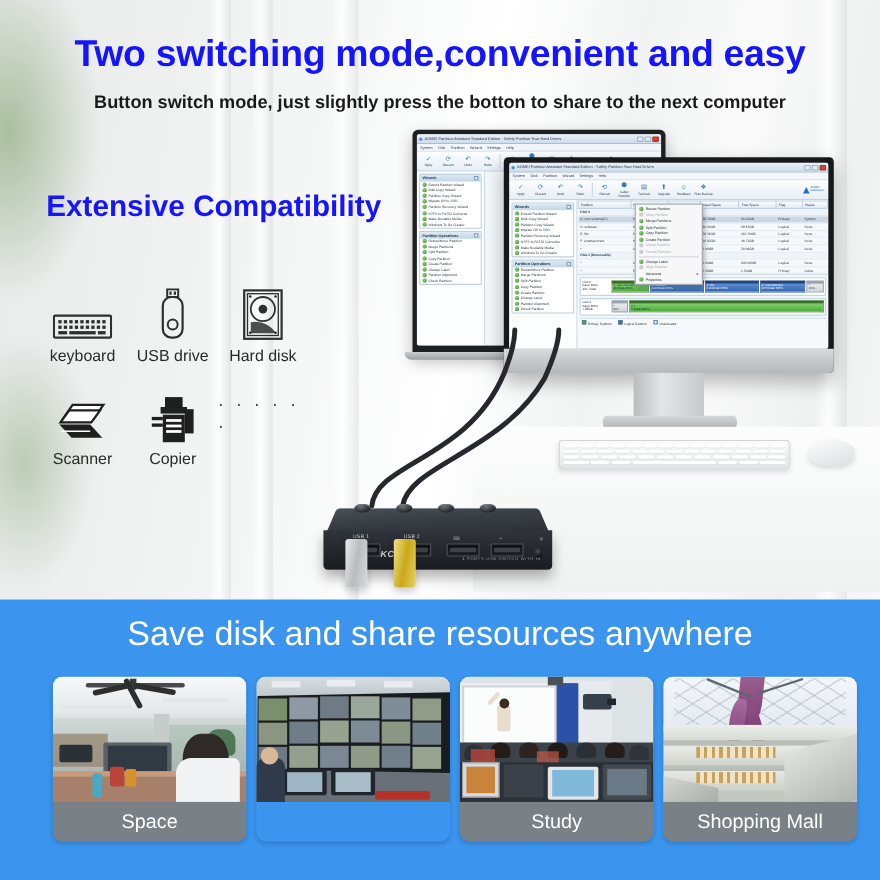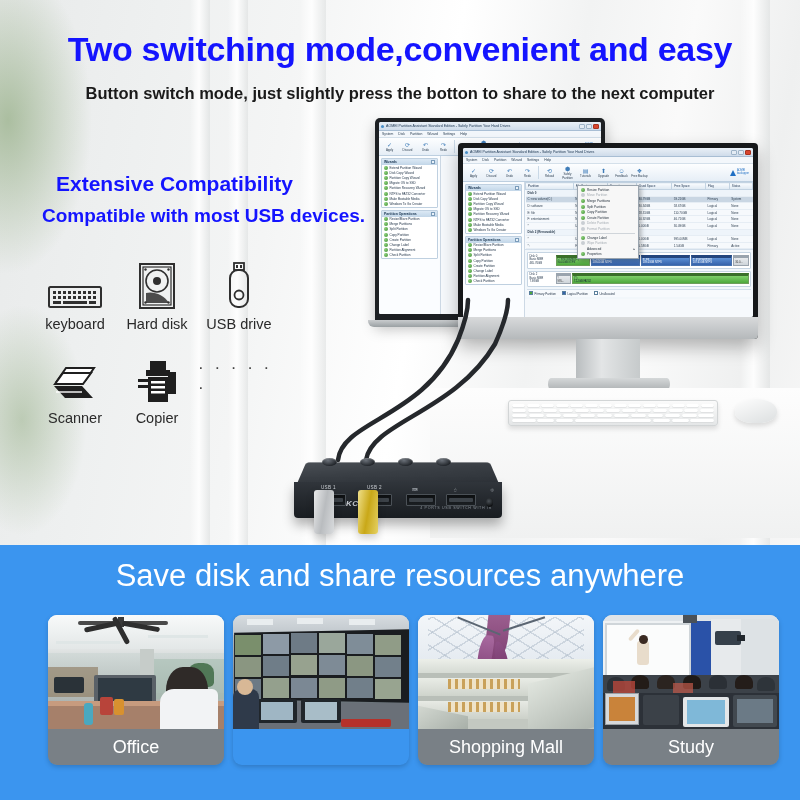--- a/index.html
+++ b/index.html
@@ -28,22 +28,22 @@
   .headline {
     position: absolute; left: 0; top: 30px; width: 800px; text-align: center;
     font-size: 34px; font-weight: bold; color: #1414ff; letter-spacing: -0.3px;
     white-space: nowrap;
   }
   .subhead {
     position: absolute; left: 0; top: 84px; width: 800px; text-align: center;
     font-size: 16.5px; font-weight: bold; color: #1a1a1a; white-space: nowrap;
   }
   .compat-title {
-    position: absolute; left: 56px; top: 172px;
-    font-size: 21px; font-weight: bold; color: #1414ff; white-space: nowrap; text-align: right;
+    position: absolute; left: 42px; top: 172px;
+    font-size: 27px; font-weight: bold; color: #1414ff; white-space: nowrap; text-align: right;
   }
   .compat-sub {
     position: absolute; left: 42px; top: 205px;
     font-size: 19px; font-weight: bold; color: #1414ff; white-space: nowrap;
   }
 
   
   .icon-row { position: absolute; display: flex; }
   .icon-row.r1 { left: 34px; top: 258px; }
   .icon-row.r2 { left: 34px; top: 352px; }
@@ -277,21 +277,20 @@
   <div class="top-scene">
     <div class="curtain" style="left:190px"></div>
     <div class="curtain" style="left:228px"></div>
     <div class="curtain" style="left:300px;width:26px"></div>
     <div class="curtain" style="left:740px;width:30px"></div>
 
     <div class="headline">Two switching mode,convenient and easy</div>
     <div class="subhead">Button switch mode, just slightly press the botton to share to the next computer</div>
 
     <div class="compat-title">Extensive Compatibility</div>
-    <div class="compat-sub">Compatible with  most USB devices.</div>
 
     <div class="icon-row r1">
       <div class="icon-cell">
         <div class="icon-box">
           <svg width="54" height="26" viewBox="0 0 54 26">
             <rect x="1" y="3" width="52" height="20" rx="1.5" stroke="#2f2f2f" stroke-width="2" fill="none"></rect>
             <g fill="#2f2f2f">
               <rect x="5" y="7" width="3" height="3"></rect>
                 <rect x="10" y="7" width="3" height="3"></rect>
               <rect x="15" y="7" width="3" height="3"></rect>
@@ -313,45 +312,45 @@
               <rect x="5" y="17" width="8" height="3"></rect>
                 <rect x="15" y="17" width="24" height="3"></rect>
               <rect x="41" y="17" width="7" height="3"></rect>
             </g>
           </svg>
         </div>
         <div class="icon-label">keyboard</div>
       </div>
       <div class="icon-cell">
         <div class="icon-box">
+          <svg width="26" height="48" viewBox="0 0 26 48">
+            <rect x="8" y="1" width="10" height="7" stroke="#2f2f2f" stroke-width="1.8" fill="none"></rect>
+            <rect x="10" y="3" width="2" height="3" fill="#2f2f2f"></rect>
+            <rect x="14" y="3" width="2" height="3" fill="#2f2f2f"></rect>
+            <rect x="4" y="8" width="18" height="37" rx="8" stroke="#2f2f2f" stroke-width="2" fill="none"></rect>
+            <circle cx="13" cy="33" r="4.5" stroke="#2f2f2f" stroke-width="1.8" fill="none"></circle>
+          </svg>
+        </div>
+        <div class="icon-label">USB drive</div>
+      </div>
+      <div class="icon-cell">
+        <div class="icon-box">
           <svg width="38" height="48" viewBox="0 0 38 48">
             <rect x="2" y="2" width="34" height="44" stroke="#2f2f2f" stroke-width="2" fill="none"></rect>
             <rect x="5" y="5" width="28" height="38" stroke="#2f2f2f" stroke-width="1.2" fill="none"></rect>
             <circle cx="19" cy="19" r="11" stroke="#2f2f2f" stroke-width="1.6" fill="none"></circle>
             <circle cx="19" cy="19" r="4" fill="#2f2f2f"></circle>
             <path d="M8 31 C16 29, 26 33, 31 41 L8 41 Z" fill="#2f2f2f" opacity=".85"></path>
             <circle cx="7.5" cy="7.5" r="1.2" fill="#2f2f2f"></circle>
             <circle cx="30.5" cy="7.5" r="1.2" fill="#2f2f2f"></circle>
             <circle cx="7.5" cy="40.5" r="1.2" fill="#2f2f2f"></circle>
             <circle cx="30.5" cy="40.5" r="1.2" fill="#2f2f2f"></circle>
           </svg>
         </div>
         <div class="icon-label">Hard disk</div>
-      </div>
-      <div class="icon-cell">
-        <div class="icon-box">
-          <svg width="26" height="48" viewBox="0 0 26 48">
-            <rect x="8" y="1" width="10" height="7" stroke="#2f2f2f" stroke-width="1.8" fill="none"></rect>
-            <rect x="10" y="3" width="2" height="3" fill="#2f2f2f"></rect>
-            <rect x="14" y="3" width="2" height="3" fill="#2f2f2f"></rect>
-            <rect x="4" y="8" width="18" height="37" rx="8" stroke="#2f2f2f" stroke-width="2" fill="none"></rect>
-            <circle cx="13" cy="33" r="4.5" stroke="#2f2f2f" stroke-width="1.8" fill="none"></circle>
-          </svg>
-        </div>
-        <div class="icon-label">USB drive</div>
       </div>
     </div>
 
     <div class="icon-row r2">
       <div class="icon-cell">
         <div class="icon-box">
           <svg width="46" height="40" viewBox="0 0 46 40">
             <path d="M14 4 L42 4 L33 17 L5 17 Z" fill="#fff" stroke="#1f1f1f" stroke-width="2"></path>
             <path d="M11 9 L39 9 L31 20 L3 20 Z" fill="#fff" stroke="#1f1f1f" stroke-width="2"></path>
             <path d="M2 22 L30 22 L41 34 L13 34 Z" fill="#1f1f1f"></path>
@@ -909,21 +908,21 @@
             <div class="sh" style="left:50px;top:63px;width:54px;height:27px;background:#2f3a43"></div>
             <div class="sh" style="left:0;top:88px;width:176px;height:26px;background:#a6806a"></div>
             <div class="sh" style="left:0;top:86px;width:176px;height:5px;background:#c79b7e"></div>
             <div class="sh" style="left:118px;top:52px;width:42px;height:58px;background:#2f2a28;border-radius:40% 40% 10% 10%"></div>
             <div class="sh" style="left:112px;top:74px;width:58px;height:40px;background:#f2f3f5;border-radius:14px 6px 0 0"></div>
             <div class="sh" style="left:36px;top:88px;width:9px;height:22px;background:#4aa8c0;border-radius:3px"></div>
             <div class="sh" style="left:52px;top:82px;width:13px;height:18px;background:#b8443a;border-radius:2px"></div>
             <div class="sh" style="left:66px;top:84px;width:10px;height:16px;background:#d8912f;border-radius:2px"></div>
           </div>
         </div>
-        <div class="card-cap">Office</div>
+        <div class="card-cap">Space</div>
       </div>
 
       <div class="card">
         <div class="card-photo">
           <div class="ph ctrl">
             <div class="sh" style="left:0;top:0;width:176px;height:20px;background:linear-gradient(180deg,#d7dce0,#bfc6cb)"></div>
             <div class="sh" style="left:14px;top:4px;width:26px;height:6px;background:#e9edef"></div>
             <div class="sh" style="left:64px;top:3px;width:26px;height:6px;background:#e9edef"></div>
             <div class="sh" style="left:116px;top:4px;width:26px;height:6px;background:#e9edef"></div>
             <div class="sh" style="left:-4px;top:16px;width:184px;height:70px;background:#1a1d20;transform:perspective(220px) rotateY(-7deg)"></div>
@@ -953,45 +952,20 @@
             <div class="sh" style="left:72px;top:87px;width:32px;height:18px;background:#a8bdc8"></div>
             <div class="sh" style="left:0;top:74px;width:26px;height:40px;background:#2f3a4a;border-radius:8px 8px 0 0"></div>
             <div class="sh" style="left:4px;top:64px;width:16px;height:16px;background:#d8b896;border-radius:50%"></div>
             <div class="sh" style="left:108px;top:104px;width:50px;height:8px;background:#b5312a;border-radius:2px"></div>
           </div>
         </div>
       </div>
 
       <div class="card">
         <div class="card-photo">
-          <div class="ph mall">
-            <div class="sh" style="left:0;top:0;width:176px;height:50px;background:linear-gradient(180deg,#f3f6f9,#e4eaf0)"></div>
-            <div class="sh" style="left:10px;top:2px;width:156px;height:44px;background:repeating-linear-gradient(32deg,rgba(180,192,205,.55) 0 1.5px,rgba(255,255,255,0) 1.5px 13px),repeating-linear-gradient(-32deg,rgba(180,192,205,.55) 0 1.5px,rgba(255,255,255,0) 1.5px 13px)"></div>
-            <div class="sh" style="left:68px;top:0;width:22px;height:46px;background:linear-gradient(180deg,#9b5e8e,#7e3f73);border-radius:0 0 60% 60%;transform:skewX(-6deg)"></div>
-            <div class="sh" style="left:60px;top:20px;width:14px;height:44px;background:linear-gradient(180deg,#a96aa0,#7d3f74);border-radius:50% 20% 60% 40%;transform:rotate(8deg)"></div>
-            <div class="sh" style="left:78px;top:26px;width:12px;height:40px;background:linear-gradient(180deg,#8e4f85,#6f3466);border-radius:40% 60% 30% 50%;transform:rotate(-10deg)"></div>
-            <div class="sh" style="left:38px;top:10px;width:46px;height:2px;background:#5b6673;transform:rotate(22deg)"></div>
-            <div class="sh" style="left:84px;top:8px;width:44px;height:2px;background:#5b6673;transform:rotate(-18deg)"></div>
-            <div class="sh" style="left:0;top:44px;width:176px;height:14px;background:linear-gradient(180deg,#ecefe9,#d6dbd4)"></div>
-            <div class="sh" style="left:0;top:58px;width:176px;height:5px;background:#b9bfb8"></div>
-            <div class="sh" style="left:0;top:63px;width:176px;height:18px;background:linear-gradient(180deg,#e9ece6,#cfd4cc)"></div>
-            <div class="sh" style="left:30px;top:64px;width:72px;height:10px;background:repeating-linear-gradient(90deg,#c9a15a 0 3px,#efe3c8 3px 7px)"></div>
-            <div class="sh" style="left:0;top:81px;width:176px;height:5px;background:#b9bfb8"></div>
-            <div class="sh" style="left:0;top:86px;width:176px;height:18px;background:linear-gradient(180deg,#e7eae4,#ccd1c9)"></div>
-            <div class="sh" style="left:30px;top:87px;width:72px;height:10px;background:repeating-linear-gradient(90deg,#c9a15a 0 3px,#efe3c8 3px 7px)"></div>
-            <div class="sh" style="left:0;top:104px;width:176px;height:10px;background:#c3c8c1"></div>
-            <div class="sh" style="left:110px;top:60px;width:70px;height:60px;background:linear-gradient(160deg,#dfe4dd,#aeb5ae);transform:skewY(-14deg)"></div>
-            <div class="sh" style="left:0;top:96px;width:50px;height:24px;background:linear-gradient(140deg,#d3d8d1,#9fa7a0);transform:skewY(12deg)"></div>
-          </div>
-        </div>
-        <div class="card-cap">Shopping Mall</div>
-      </div>
-
-      <div class="card">
-        <div class="card-photo">
           <div class="ph study">
             <div class="sh" style="left:0;top:0;width:176px;height:22px;background:#dfe4e8"></div>
             <div class="sh" style="left:0;top:6px;width:176px;height:60px;background:#eef1f3"></div>
             <div class="sh" style="left:2px;top:8px;width:86px;height:54px;background:#fbfcfc;border:2px solid #cfd5d9"></div>
             <div class="sh" style="left:88px;top:6px;width:20px;height:60px;background:#2a52a8"></div>
             <div class="sh" style="left:108px;top:4px;width:30px;height:62px;background:#e7eaec"></div>
             <div class="sh" style="left:138px;top:4px;width:38px;height:62px;background:#dde2e5"></div>
             <div class="sh" style="left:112px;top:16px;width:26px;height:14px;background:#36404a;border-radius:2px"></div>
             <div class="sh" style="left:134px;top:20px;width:8px;height:6px;background:#20262c"></div>
             <div class="sh" style="left:80px;top:0px;width:14px;height:8px;background:#4a5158"></div>
@@ -1014,15 +988,40 @@
             <div class="sh" style="left:40px;top:80px;width:36px;height:30px;background:#3b4148;border-radius:2px"></div>
             <div class="sh" style="left:80px;top:82px;width:46px;height:30px;background:#e3e6e8;border-radius:2px"></div>
             <div class="sh" style="left:84px;top:85px;width:38px;height:24px;background:#7fb8d8"></div>
             <div class="sh" style="left:130px;top:80px;width:44px;height:32px;background:#424950;border-radius:2px"></div>
             <div class="sh" style="left:134px;top:84px;width:36px;height:24px;background:#6b7a86"></div>
           </div>
         </div>
         <div class="card-cap">Study</div>
       </div>
 
+      <div class="card">
+        <div class="card-photo">
+          <div class="ph mall">
+            <div class="sh" style="left:0;top:0;width:176px;height:50px;background:linear-gradient(180deg,#f3f6f9,#e4eaf0)"></div>
+            <div class="sh" style="left:10px;top:2px;width:156px;height:44px;background:repeating-linear-gradient(32deg,rgba(180,192,205,.55) 0 1.5px,rgba(255,255,255,0) 1.5px 13px),repeating-linear-gradient(-32deg,rgba(180,192,205,.55) 0 1.5px,rgba(255,255,255,0) 1.5px 13px)"></div>
+            <div class="sh" style="left:68px;top:0;width:22px;height:46px;background:linear-gradient(180deg,#9b5e8e,#7e3f73);border-radius:0 0 60% 60%;transform:skewX(-6deg)"></div>
+            <div class="sh" style="left:60px;top:20px;width:14px;height:44px;background:linear-gradient(180deg,#a96aa0,#7d3f74);border-radius:50% 20% 60% 40%;transform:rotate(8deg)"></div>
+            <div class="sh" style="left:78px;top:26px;width:12px;height:40px;background:linear-gradient(180deg,#8e4f85,#6f3466);border-radius:40% 60% 30% 50%;transform:rotate(-10deg)"></div>
+            <div class="sh" style="left:38px;top:10px;width:46px;height:2px;background:#5b6673;transform:rotate(22deg)"></div>
+            <div class="sh" style="left:84px;top:8px;width:44px;height:2px;background:#5b6673;transform:rotate(-18deg)"></div>
+            <div class="sh" style="left:0;top:44px;width:176px;height:14px;background:linear-gradient(180deg,#ecefe9,#d6dbd4)"></div>
+            <div class="sh" style="left:0;top:58px;width:176px;height:5px;background:#b9bfb8"></div>
+            <div class="sh" style="left:0;top:63px;width:176px;height:18px;background:linear-gradient(180deg,#e9ece6,#cfd4cc)"></div>
+            <div class="sh" style="left:30px;top:64px;width:72px;height:10px;background:repeating-linear-gradient(90deg,#c9a15a 0 3px,#efe3c8 3px 7px)"></div>
+            <div class="sh" style="left:0;top:81px;width:176px;height:5px;background:#b9bfb8"></div>
+            <div class="sh" style="left:0;top:86px;width:176px;height:18px;background:linear-gradient(180deg,#e7eae4,#ccd1c9)"></div>
+            <div class="sh" style="left:30px;top:87px;width:72px;height:10px;background:repeating-linear-gradient(90deg,#c9a15a 0 3px,#efe3c8 3px 7px)"></div>
+            <div class="sh" style="left:0;top:104px;width:176px;height:10px;background:#c3c8c1"></div>
+            <div class="sh" style="left:110px;top:60px;width:70px;height:60px;background:linear-gradient(160deg,#dfe4dd,#aeb5ae);transform:skewY(-14deg)"></div>
+            <div class="sh" style="left:0;top:96px;width:50px;height:24px;background:linear-gradient(140deg,#d3d8d1,#9fa7a0);transform:skewY(12deg)"></div>
+          </div>
+        </div>
+        <div class="card-cap">Shopping Mall</div>
+      </div>
+
     </div>
   </div>
 </div>
 
 </body></html>

